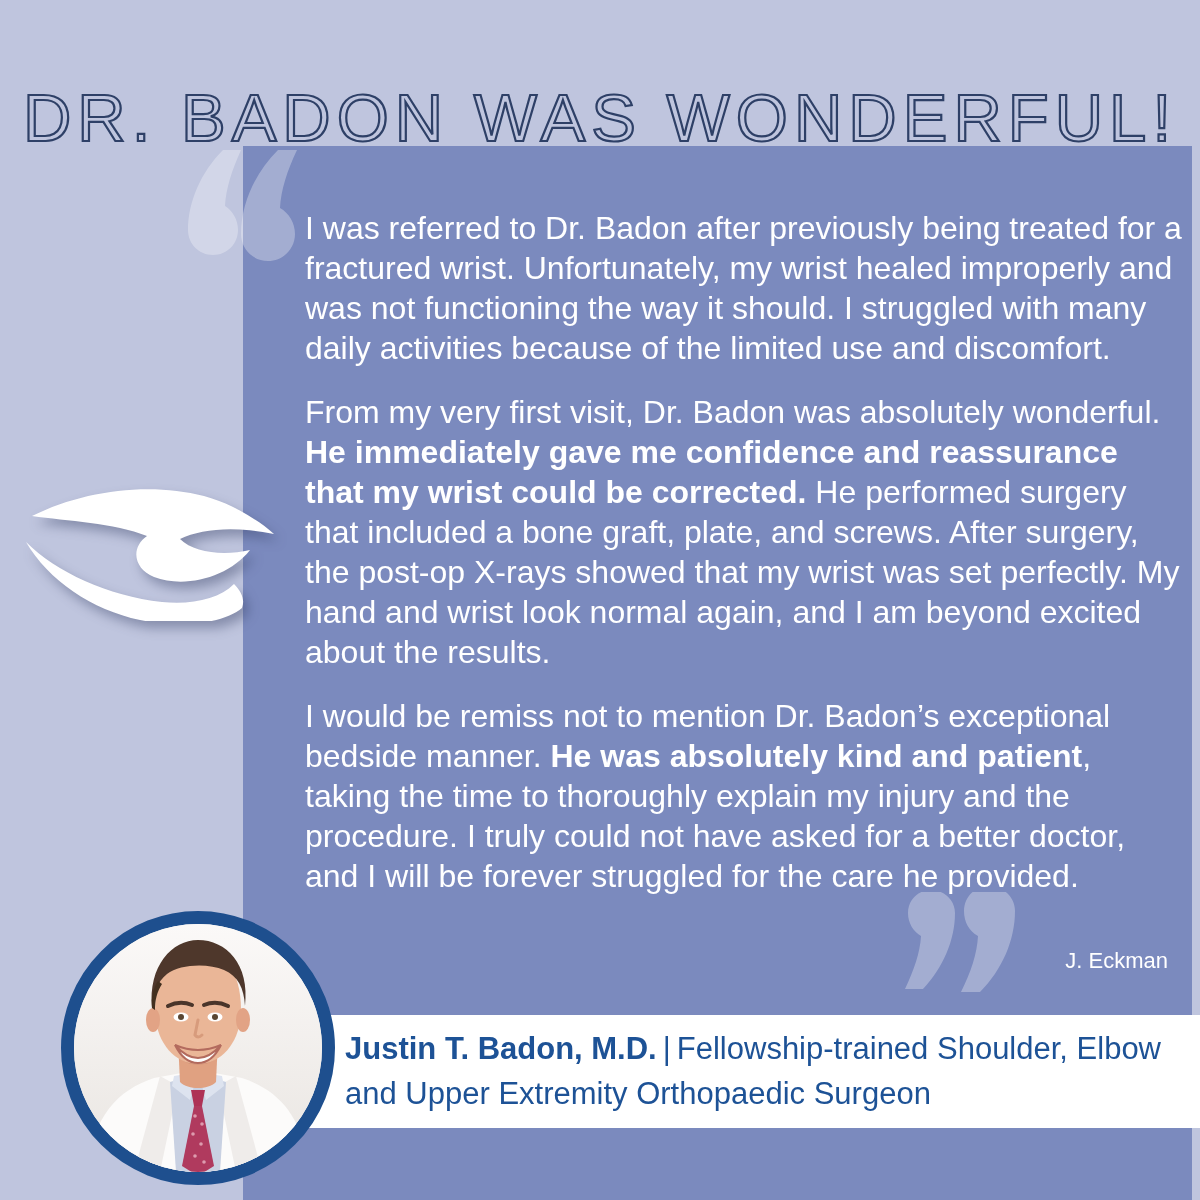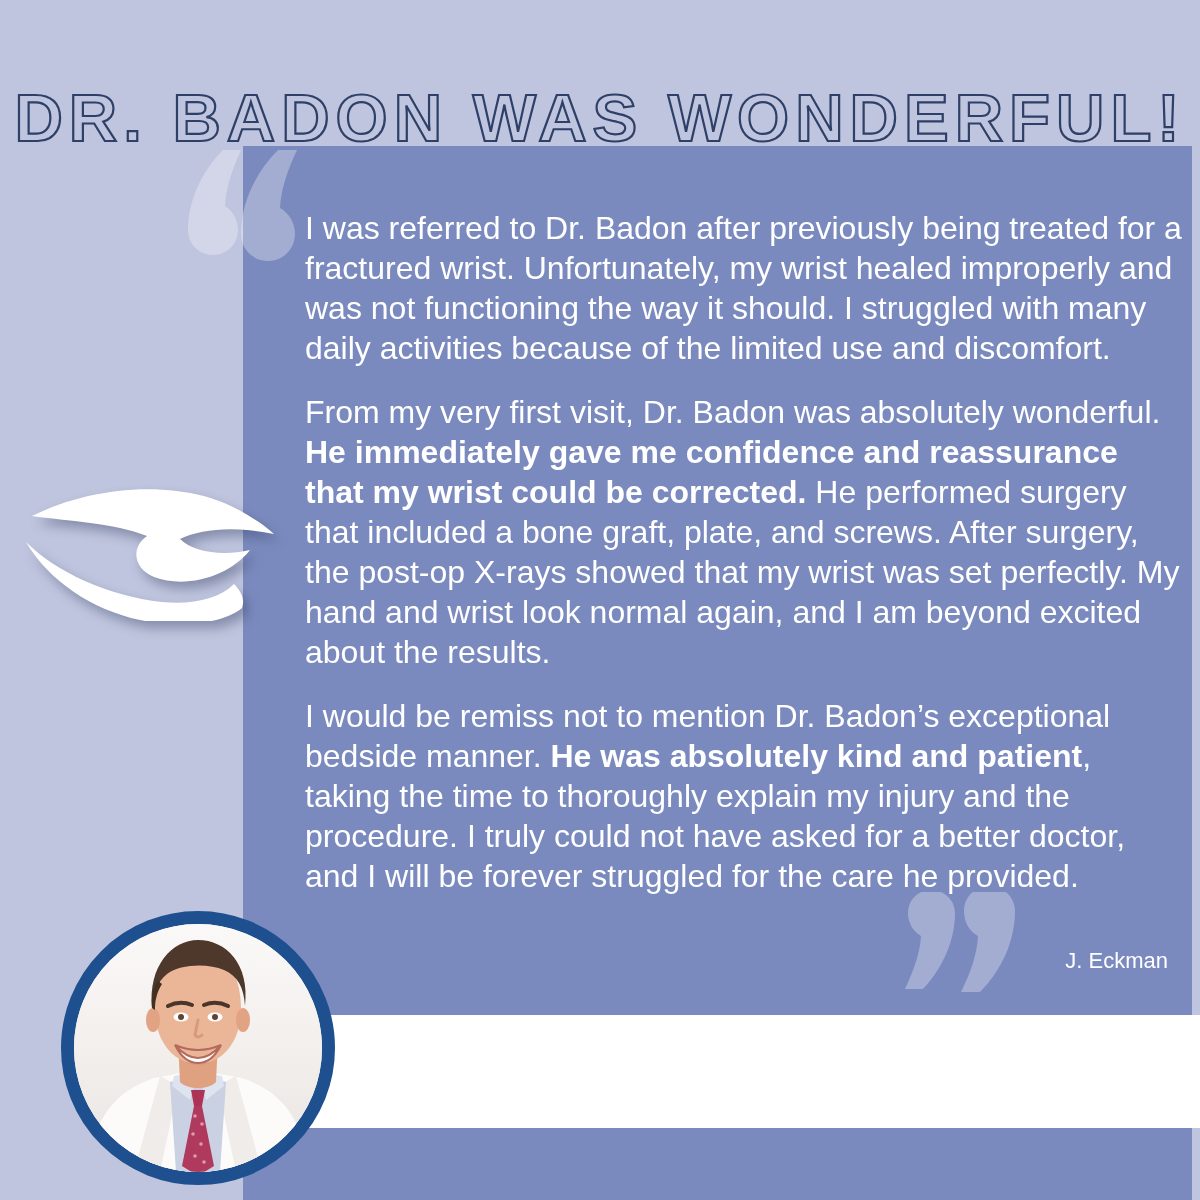--- a/index.html
+++ b/index.html
@@ -5,21 +5,21 @@
   html,body{margin:0;padding:0;}
   body{font-family:"Liberation Sans", sans-serif; background:#888;}
   .canvas{
     position:relative; width:1200px; height:1200px; overflow:hidden;
     background:#bfc5de; margin:0 auto;
   }
   
   .title{
     position:absolute; top:34px; left:0; width:1200px;
     text-align:center; white-space:nowrap;
-    font-size:67px; font-weight:700; letter-spacing:6px;
+    font-size:67px; font-weight:400; letter-spacing:6px;
     color:transparent; -webkit-text-stroke:2.2px #2e4067;
   }
   @supports not (-webkit-text-stroke:1px black){ .title{color:#2e4067;} }
 
   .panel{
     position:absolute; left:243px; top:146px; width:949px; height:1054px;
     background:#7b8abe;
   }
   .quote-mark{ position:absolute; }
   .quote-mark svg{ display:block; }
@@ -104,20 +104,24 @@
 
   <div class="quote-text">
     <p><span>I was referred to Dr. Badon after previously being treated for a fractured wrist. Unfortunately, my wrist healed improperly and was not functioning the way it should. I struggled with many daily activities because of the limited use and discomfort.</span></p>
     <p><span>From my very first visit, Dr. Badon was absolutely wonderful. </span><b>He immediately gave me confidence and reassurance that my wrist could be corrected.</b><span> He performed surgery that included a bone graft, plate, and screws. After surgery, the post-op X-rays showed that my wrist was set perfectly. My hand and wrist look normal again, and I am beyond excited about the results.</span></p>
     <p><span>I would be remiss not to mention Dr. Badon’s exceptional bedside manner. </span><b>He was absolutely kind and patient</b><span>, taking the time to thoroughly explain my injury and the procedure. I truly could not have asked for a better doctor, and I will be forever struggled for the care he provided.</span></p>
   </div>
 
   <div class="attribution">J. Eckman</div>
 
   <div class="band"></div>
+  <div class="credentials">
+    <div><span class="name">Justin T. Badon, M.D.</span><span class="sep">|</span><span>Fellowship-trained Shoulder, Elbow</span></div>
+    <div><span>and Upper Extremity Orthopaedic Surgeon</span></div>
+  </div>
 
   <div class="photo">
     <svg width="248" height="248" viewBox="0 0 248 248">
       <defs>
         <linearGradient id="bgGrad" x1="0" y1="0" x2="0" y2="1">
           <stop offset="0" stop-color="#fbf9f8"></stop>
           <stop offset="1" stop-color="#e9e5e1"></stop>
         </linearGradient>
       </defs>
       <rect x="0" y="0" width="248" height="248" fill="url(#bgGrad)"></rect>

